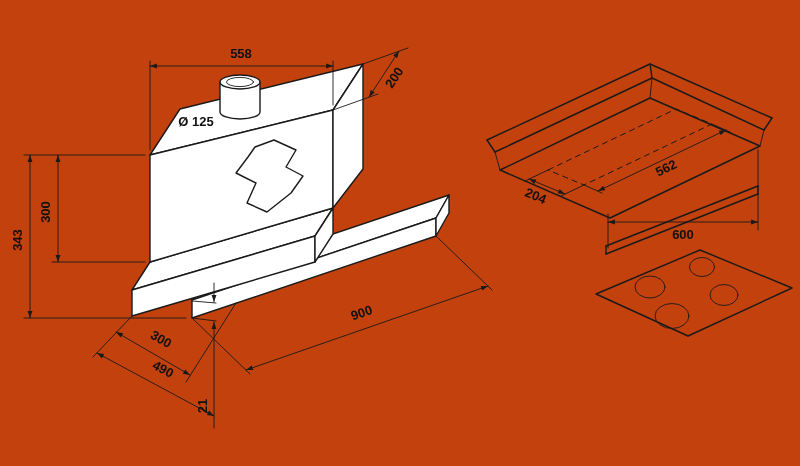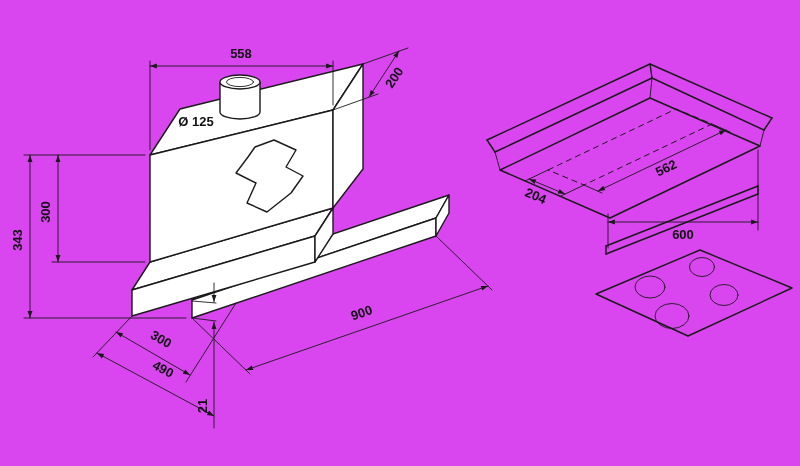--- a/index.html
+++ b/index.html
@@ -1,16 +1,16 @@
 <!DOCTYPE html>
 <html><head>
 <meta charset="utf-8">
 <style>
   html,body{margin:0;padding:0;background:#ffffff;}
-  #stage{position:relative;width:800px;height:466px;background:#d946ef;overflow:hidden;
+  #stage{position:relative;width:800px;height:466px;background:#c2410c;overflow:hidden;
          font-family:"Liberation Sans",sans-serif;}
   svg{position:absolute;left:0;top:0;}
   .edge{stroke:#1a1a1a;stroke-width:1.4;fill:none;stroke-linejoin:round;stroke-linecap:round;}
   .face{stroke:#1a1a1a;stroke-width:1.4;fill:#ffffff;stroke-linejoin:round;}
   .thin{stroke:#1a1a1a;stroke-width:0.9;fill:none;stroke-linecap:round;}
   .dash{stroke:#1a1a1a;stroke-width:1;fill:none;stroke-dasharray:6 4;}
   .lbl{font:bold 13px "Liberation Sans",sans-serif;fill:#111;text-anchor:middle;}
 </style>
 </head>
 <body>

